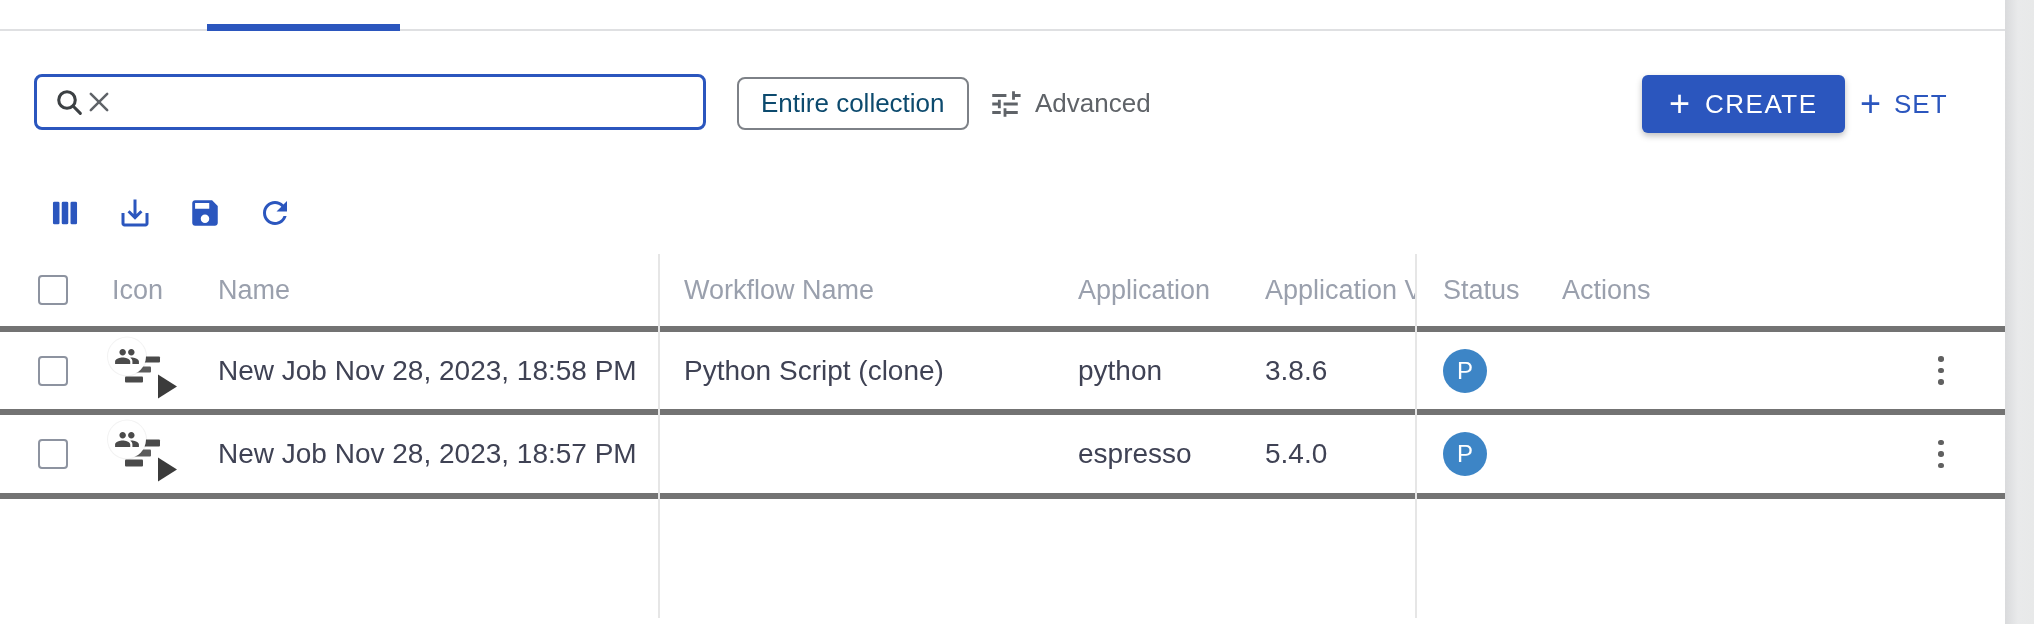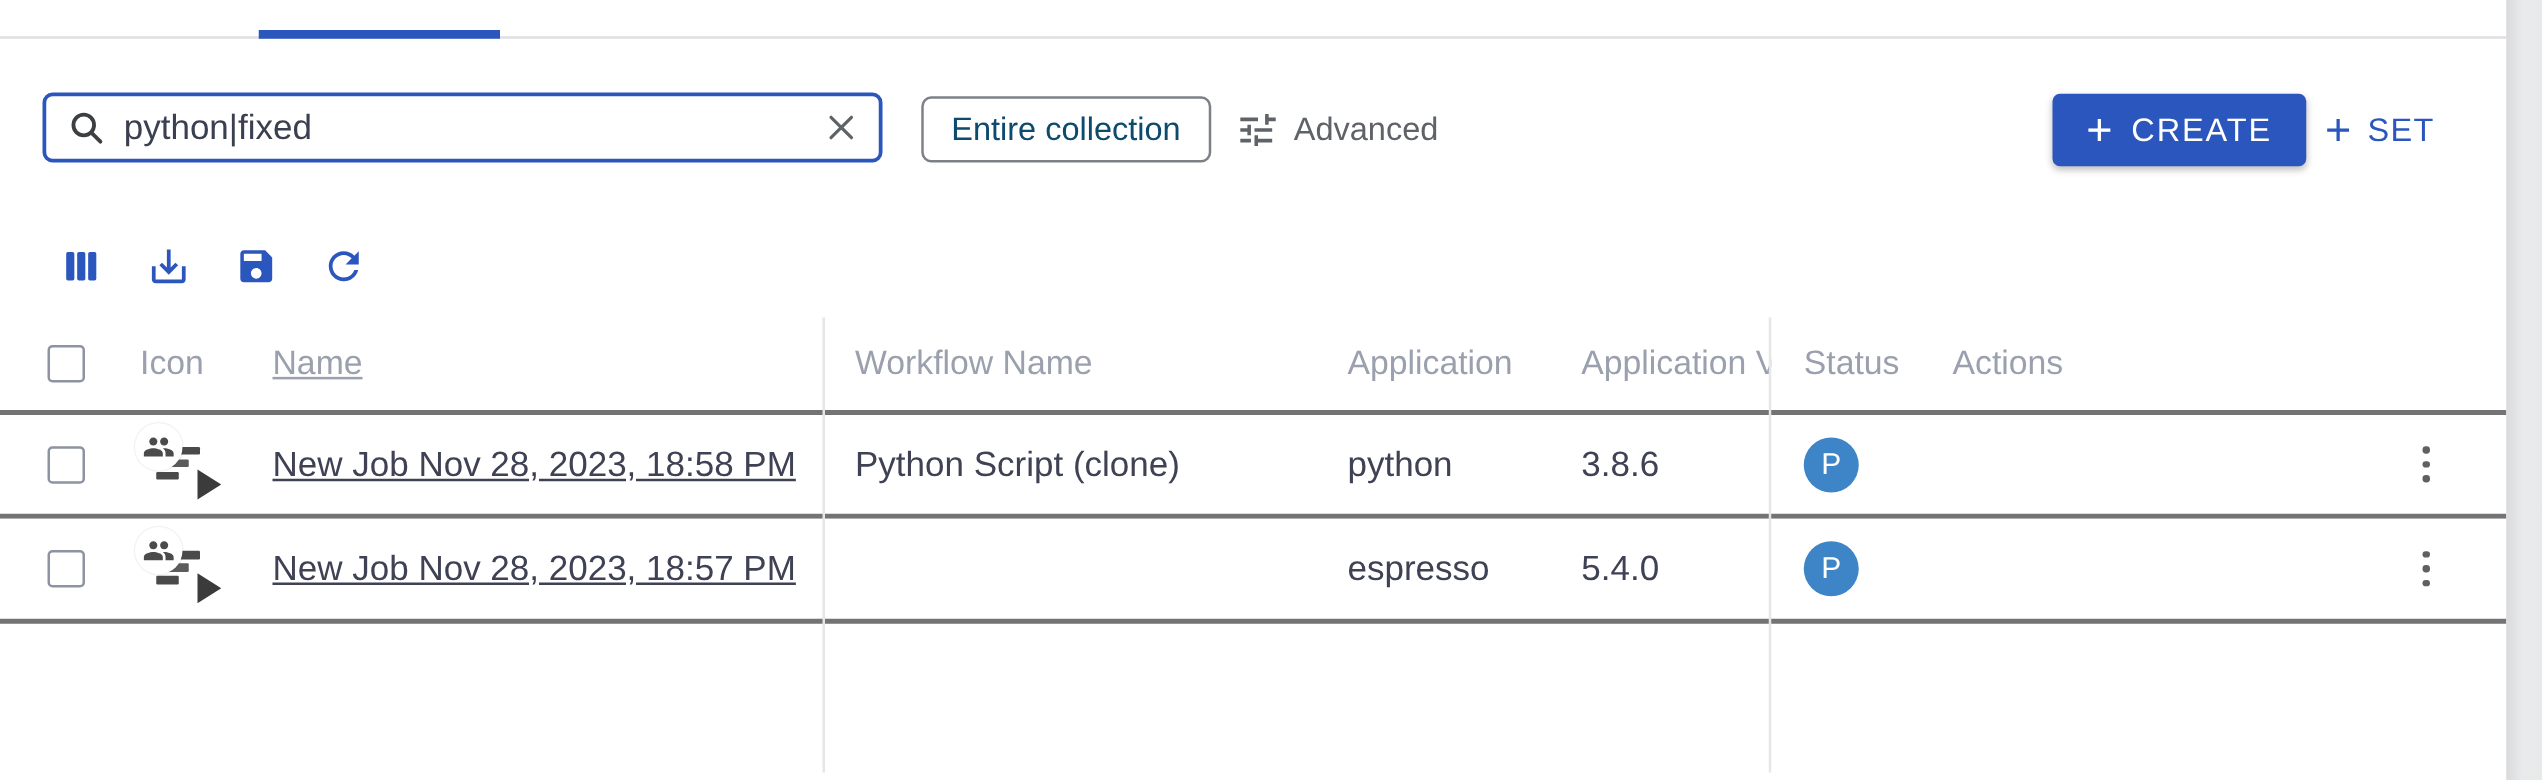--- a/index.html
+++ b/index.html
@@ -52,31 +52,31 @@
     position:absolute; left:1860px; top:75px; height:58px;
     display:flex; align-items:center; gap:13px; background:none; border:none;
     color:#2b56be; font-family:inherit; font-size:26px; font-weight:500; letter-spacing:1px; cursor:pointer;
   }
 
   
   .grid-toolbar { position:absolute; left:46px; top:192px; display:flex; gap:32px; align-items:center; }
   .grid-toolbar .icon-btn { width:38px; height:42px; }
 
   
-  .thead, .trow { position:absolute; left:0; width:2005px; background:#fff; border-bottom:4px solid #737373; }
+  .thead, .trow { position:absolute; left:0; width:2005px; background:#fff; border-bottom:6px solid #737373; }
   .thead { top:254px; height:78px; }
   .trow.r0 { top:332px; height:83px;text-align:center; }
   .trow.r1 { top:415px; height:84px; }
   .hcell { position:absolute; top:50%; transform:translateY(-50%); font-size:27px; color:#9aa0ad; white-space:nowrap; }
   .cell  { position:absolute; top:50%; transform:translateY(-50%); font-size:28px; color:#3f4254; white-space:nowrap; }
   .cb {
     position:absolute; left:38px; top:50%; transform:translateY(-50%);
     width:30px; height:30px; border:2.5px solid #8d93a0; border-radius:4px; background:#fff; cursor:pointer;
   }
-  .col-icon { left:112px; } .col-name { left:218px;text-decoration:underline; } .col-workflow { left:684px; }
+  .col-icon { left:112px; } .col-name { left:218px; } .col-workflow { left:684px; }
   .col-app { left:1078px; }
   .col-ver { left:1265px; }
   .hcell.col-ver { width:152px; overflow:hidden; }
   .col-status { left:1443px; } .col-actions { left:1562px; }
 
   .vdiv { position:absolute; top:254px; height:364px; width:2px; background:#e6e6e6; z-index:5; }
   .vdiv.left { left:658px; }
   .vdiv.right { left:1415px; box-shadow:-10px 0 12px -6px rgba(0,0,0,0.10); }
 
   
@@ -123,21 +123,20 @@
   <div class="tab-border"></div>
   <div class="tab-indicator"></div>
 
   <div class="search-box">
     <span class="icon-btn">
       <svg width="32" height="32" viewBox="0 0 24 24" fill="none" stroke="#3c4043" stroke-width="2.3" stroke-linecap="round">
         <circle cx="10.5" cy="10.5" r="6.2"></circle>
           <line x1="15.2" y1="15.2" x2="20.5" y2="20.5"></line>
       </svg>
     </span>
-    <input type="text" value="python|fixed" style="">
     <span class="icon-btn">
       <svg width="28" height="28" viewBox="0 0 24 24" fill="none" stroke="#5f6368" stroke-width="2.2" stroke-linecap="round">
         <line x1="5" y1="5" x2="19" y2="19"></line>
           <line x1="19" y1="5" x2="5" y2="19"></line>
       </svg>
     </span>
   </div>
 
   <div class="collection-btn">
     <span>Entire collection</span>

